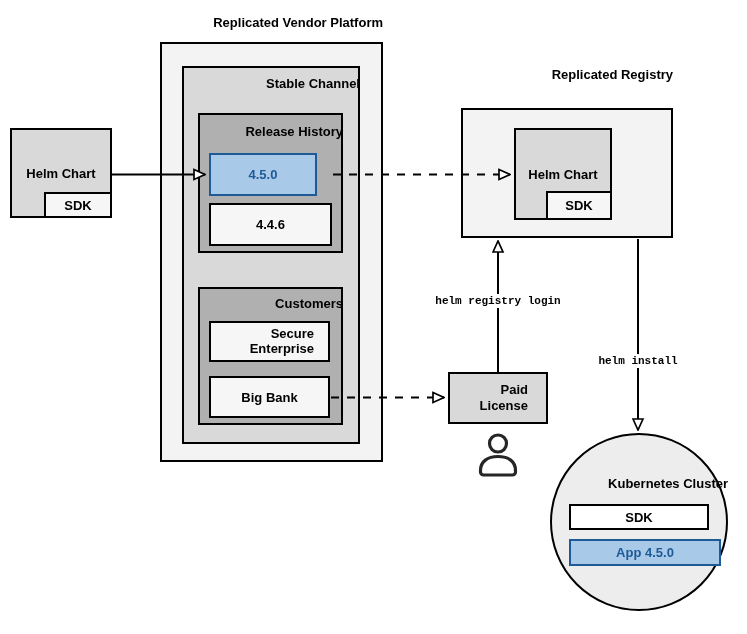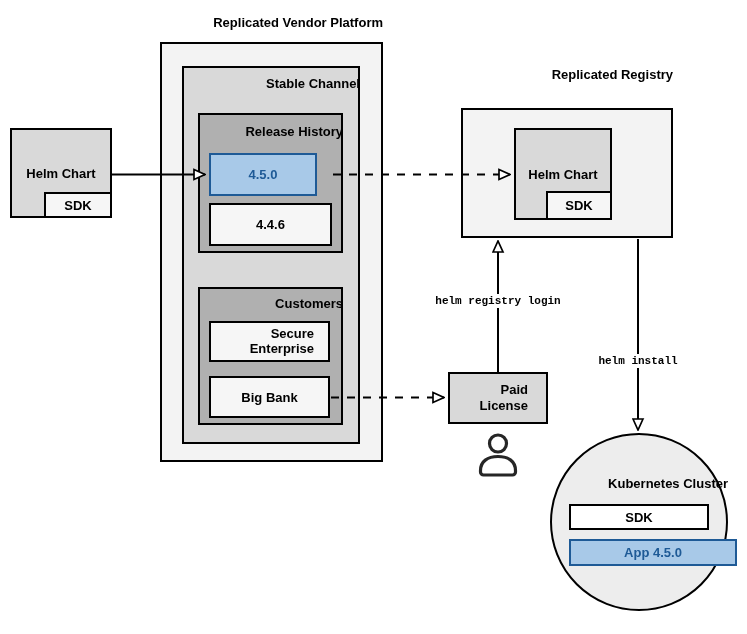--- a/index.html
+++ b/index.html
@@ -40,21 +40,21 @@
   .reg-sdk     { left:546px; top:191px; width:66px; height:29px; background:var(--light-fill,#f6f6f6); }
 
   
   .paid        { left:448px; top:372px; width:100px; height:52px; background:var(--mid-fill,#d9d9d9); padding:0 18px; line-height:1.2; }
   .customer-label { left:443px; top:486px; width:110px; }
 
   
   .circle      { left:550px; top:433px; width:178px; height:178px; border-radius:50%; background:var(--circle-fill,#ededed); }
   .cluster-title { left:550px; top:476px; width:178px; }
   .cluster-sdk { left:569px; top:504px; width:140px; height:26px; background:var(--white-fill,#ffffff); }
-  .cluster-app { left:569px; top:539px; width:168px; height:27px;
+  .cluster-app { left:569px; top:539px; width:152px; height:27px;
                  background:var(--blue-fill,#a8c9e8); border-color:var(--blue-stroke,#1e5a96);
                  color:var(--blue-stroke,#1e5a96); }
 
   
   .cmd { position:absolute; text-align:center; font-family:"Liberation Mono", monospace;
          font-weight:bold; font-size:11px; background:#ffffff; z-index:6; padding:1px 0; }
   .cmd-login   { left:398px; top:294px; width:200px; }
   .cmd-install { left:563px; top:348px; width:150px;margin-top:6px; }
 
   

